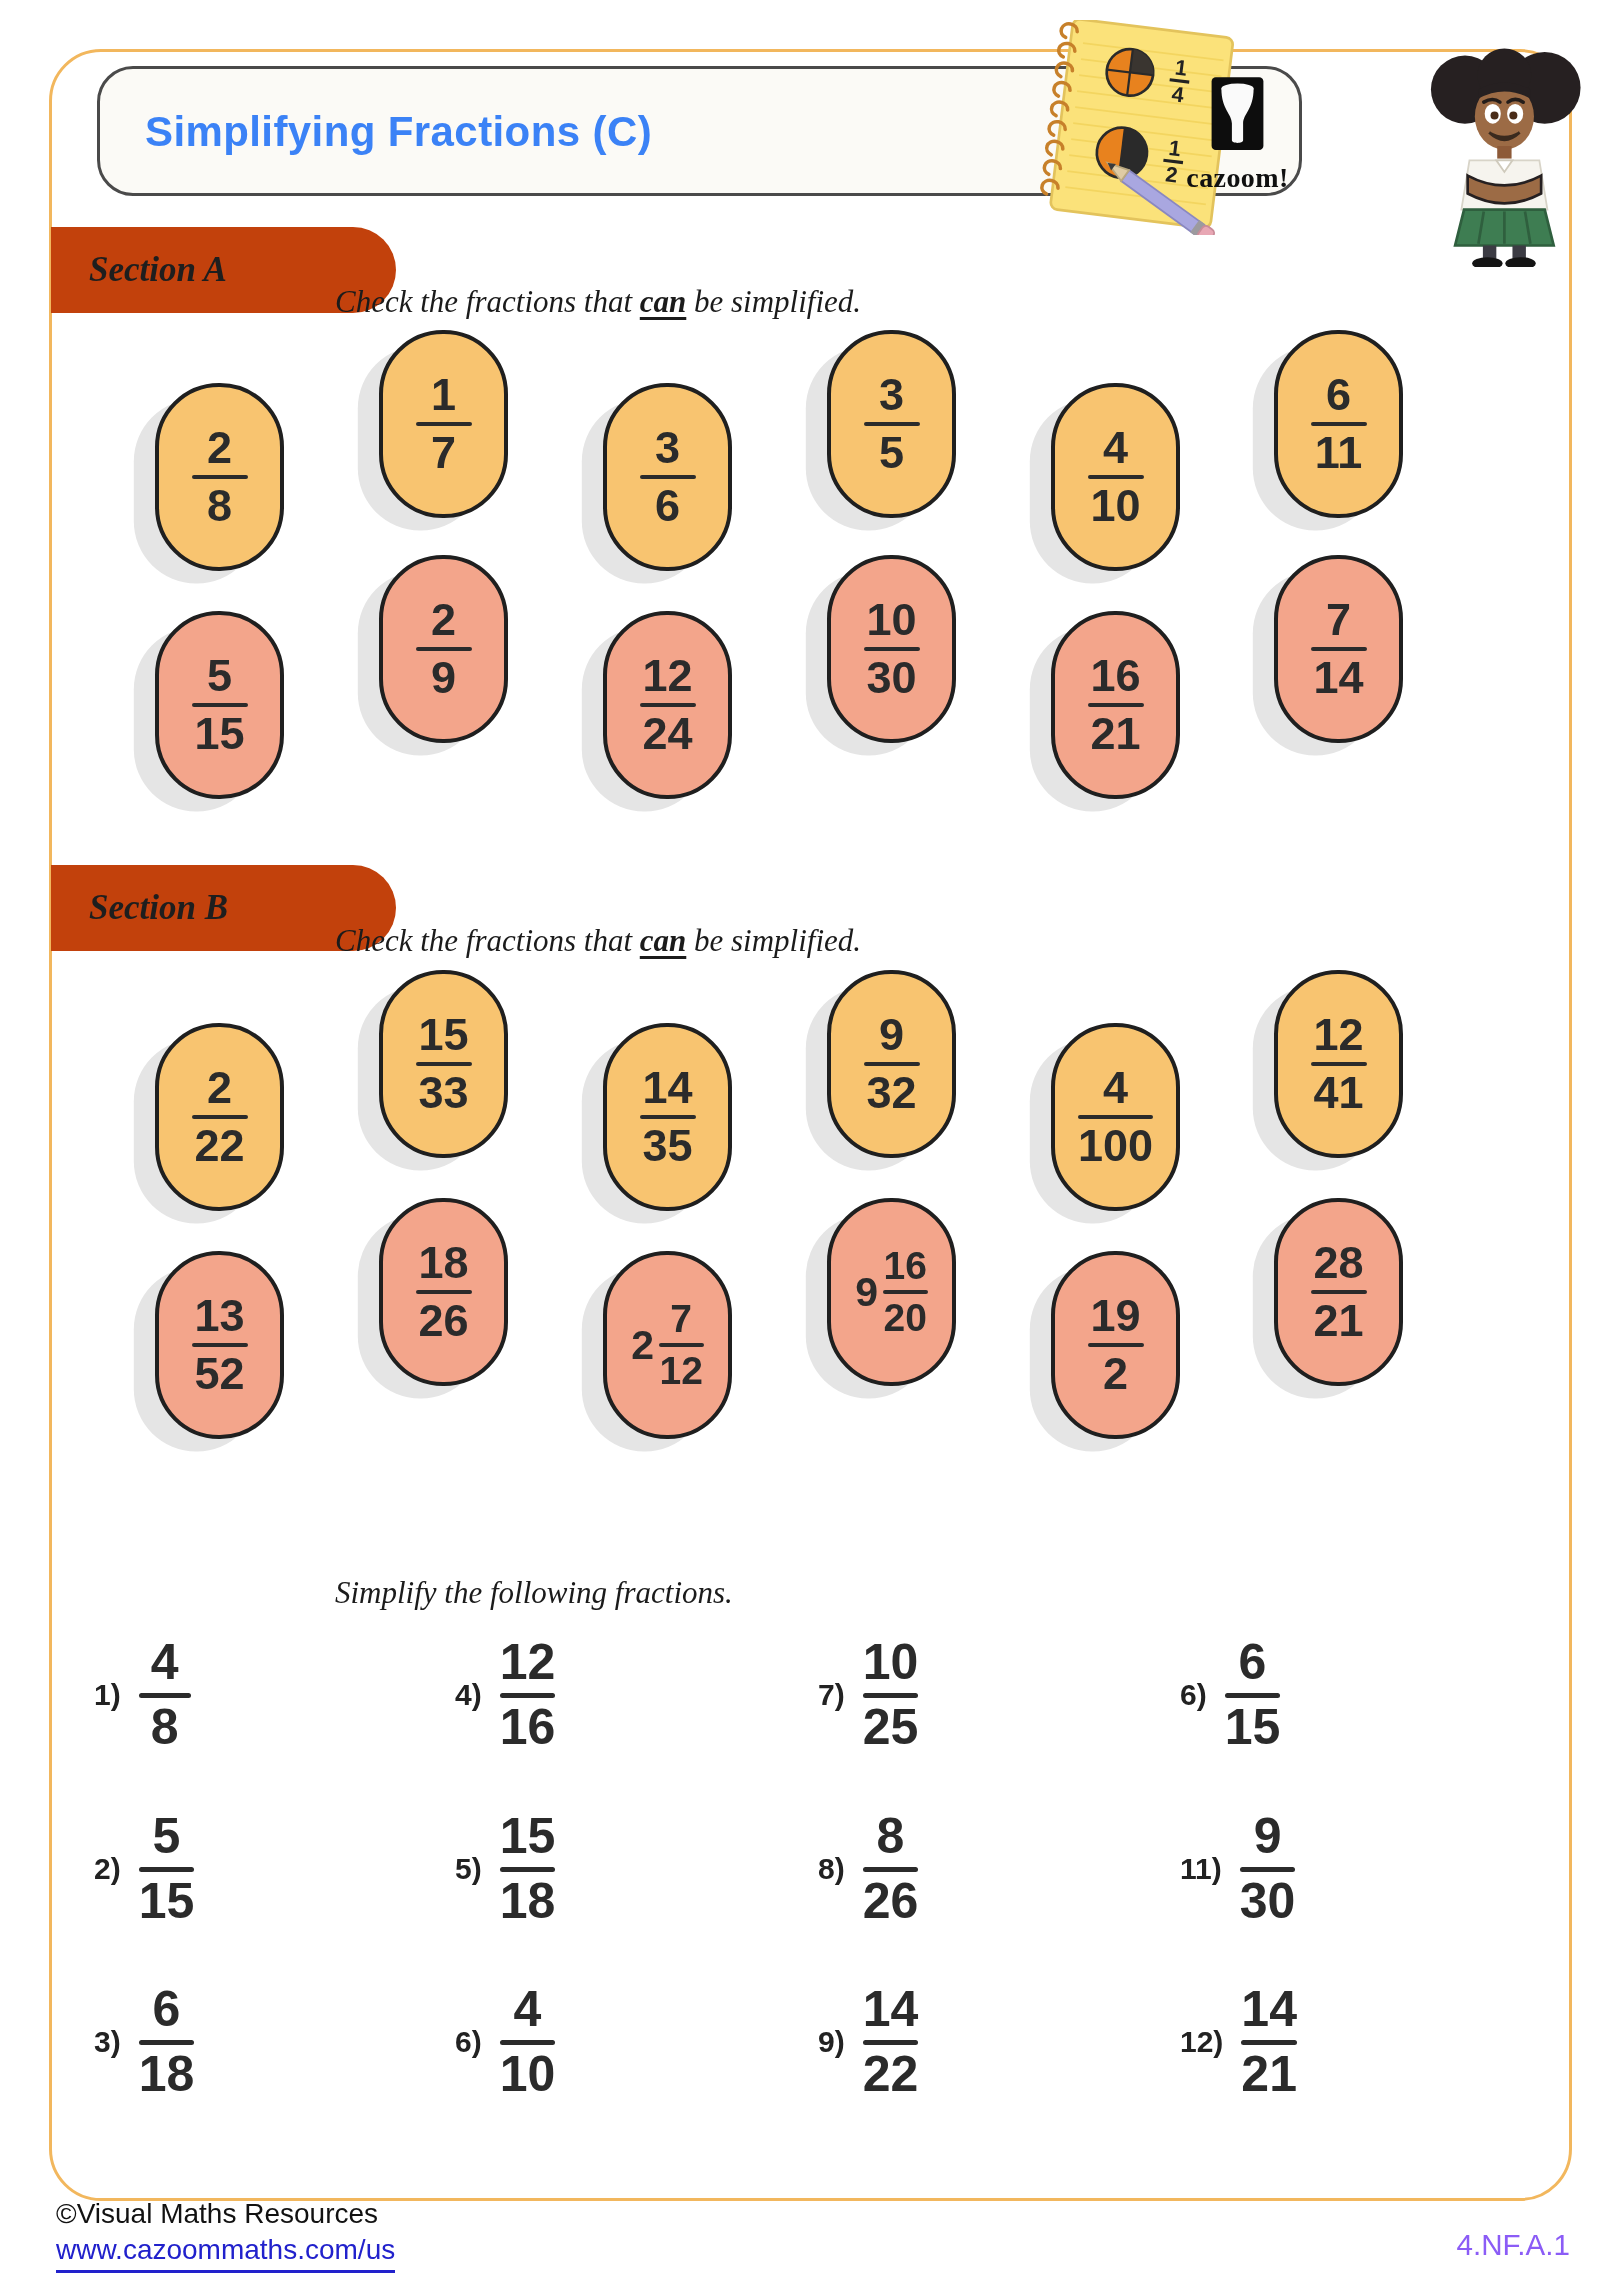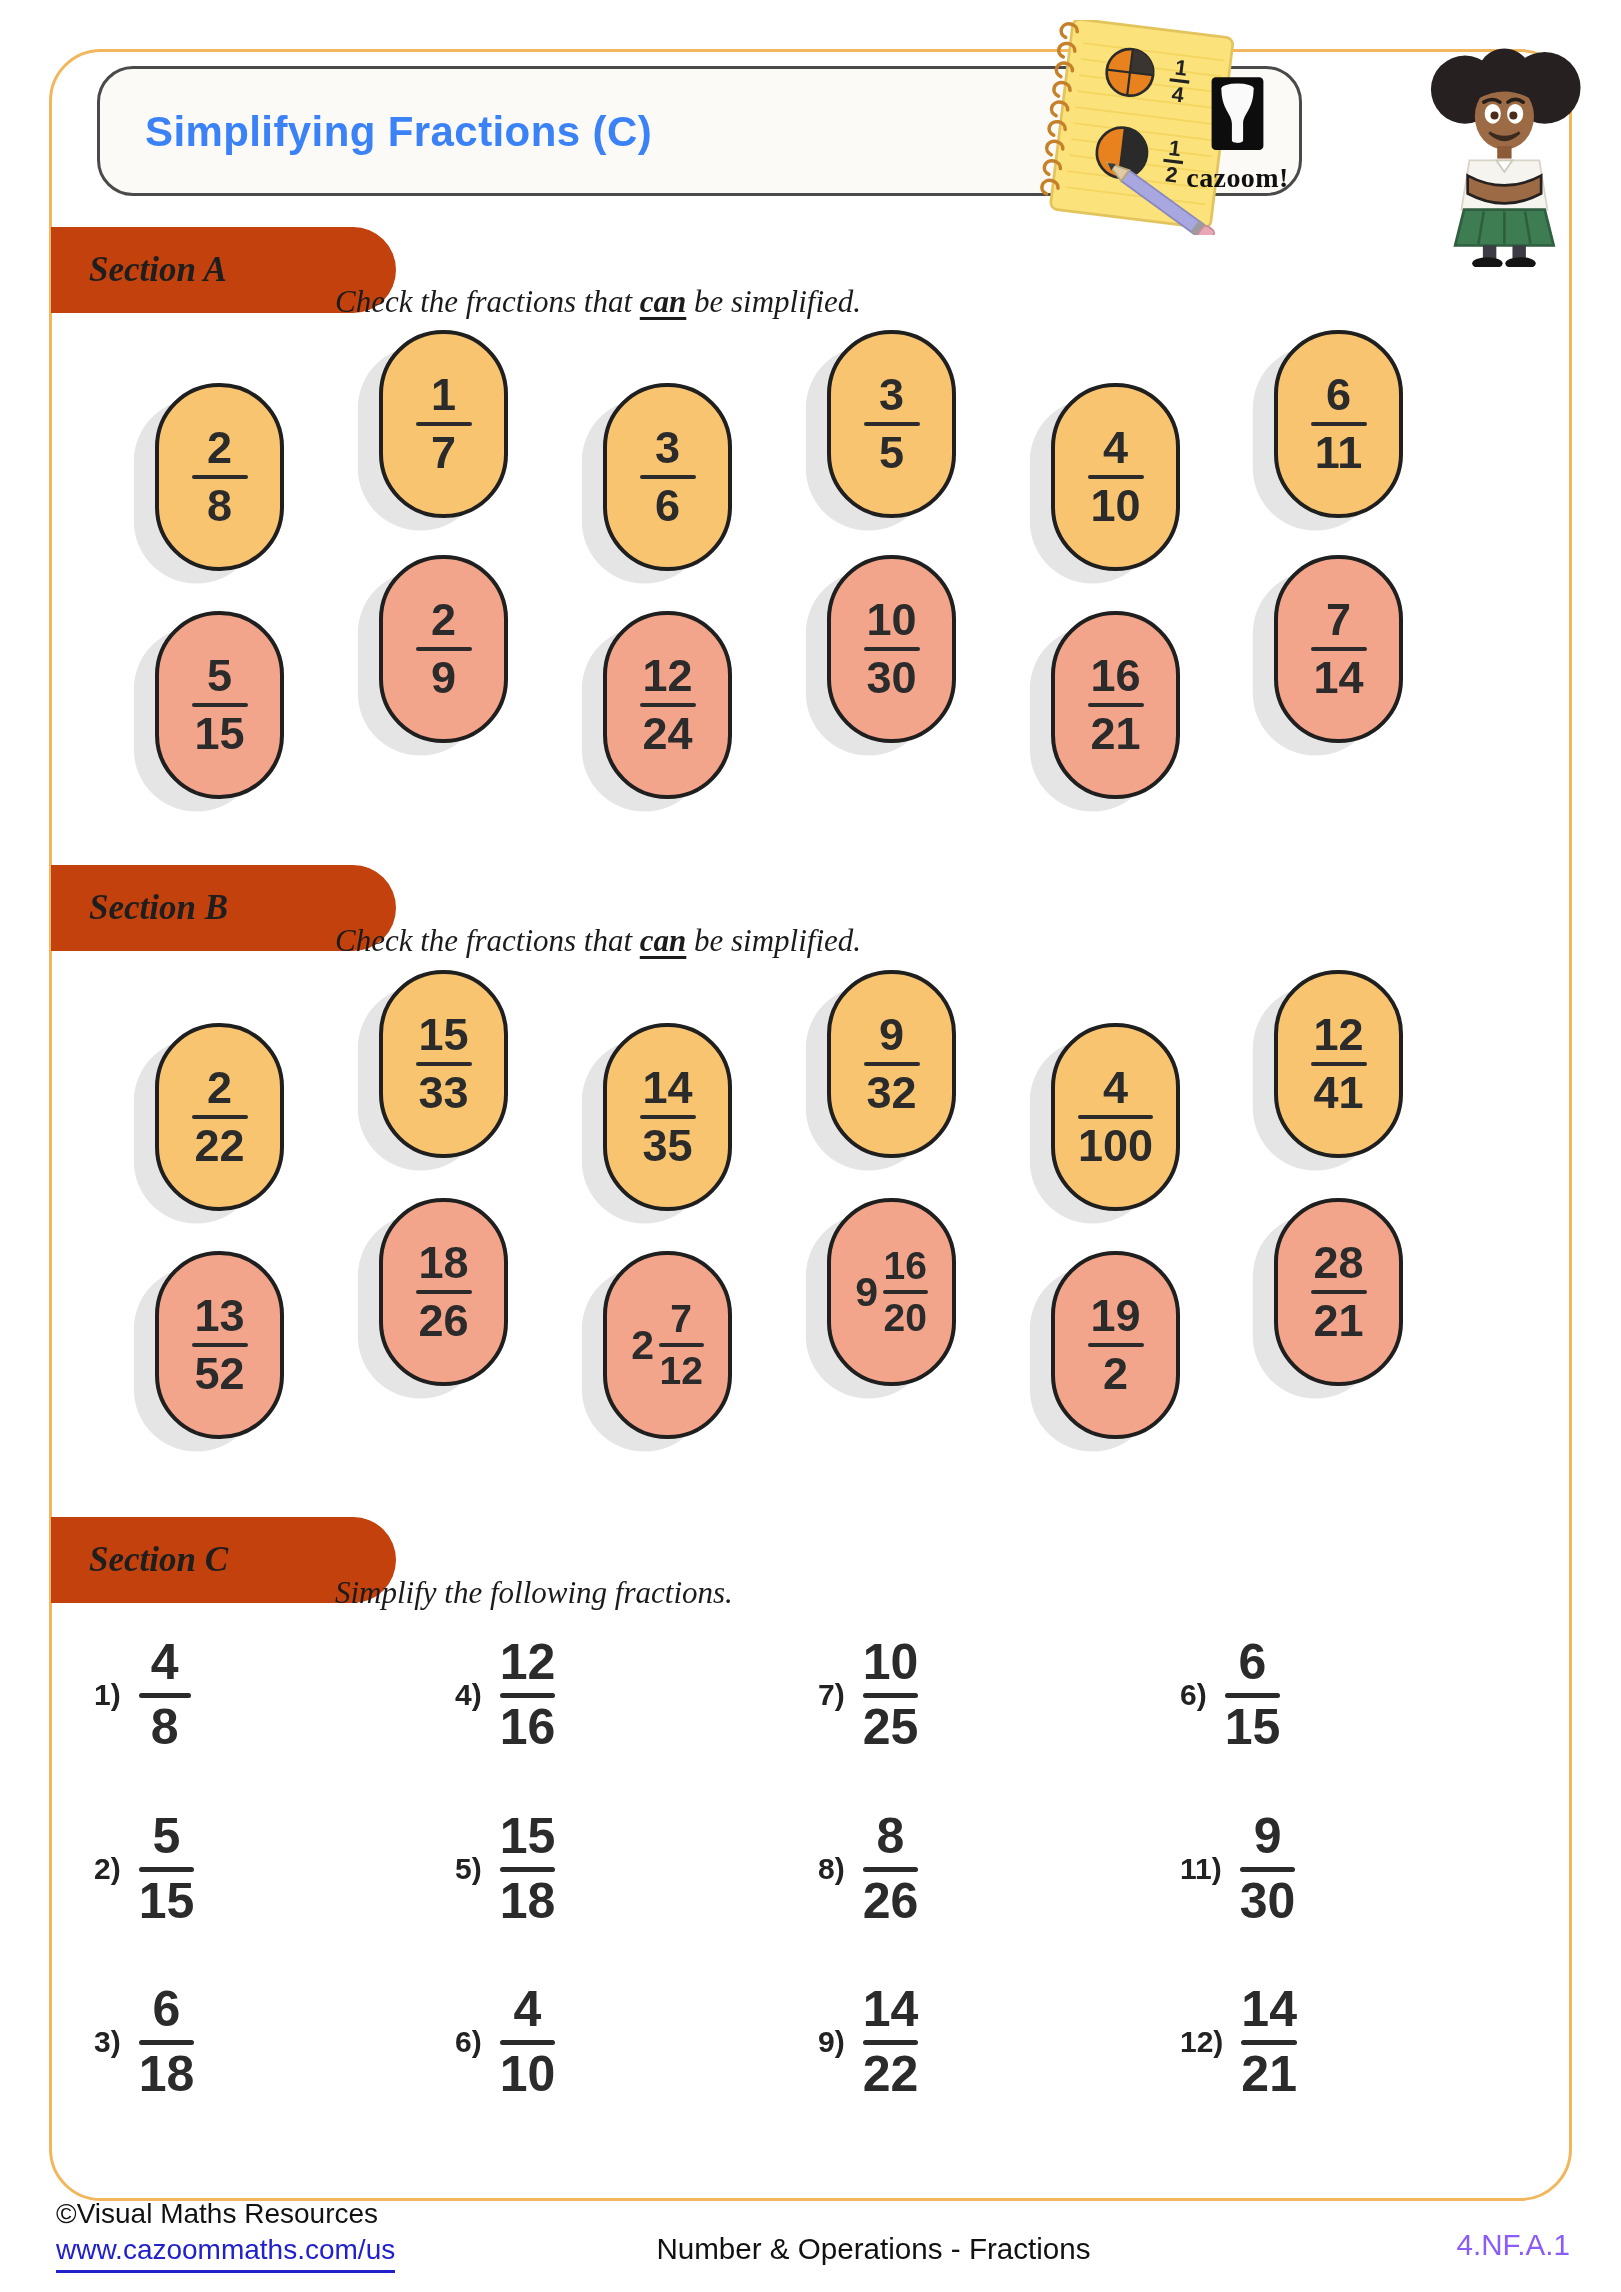--- a/index.html
+++ b/index.html
@@ -368,23 +368,20 @@
       </div>
   </div>
   <div class="pill pink" style="left:1274px;top:1198px;">
     <div class="frac">
         <div class="num">28</div>
         <div class="bar"></div>
         <div class="den">21</div>
       </div>
   </div>
 
-  <div class="section-pill" style="top:1517px;width:345px;">
-    <div class="section-label">Section C</div>
-  </div>
   <div class="instruction" style="top:1539px;">
     <span>Simplify the following fractions.</span>
   </div>
 
   <div class="problem" style="left:94px;top:1637px;">
     <div class="plabel">1)</div>
     <div class="frac cfrac">
         <div class="num">4</div>
         <div class="bar"></div>
         <div class="den">8</div>
@@ -478,17 +475,16 @@
         <div class="num">14</div>
         <div class="bar"></div>
         <div class="den">21</div>
       </div>
   </div>
 
   <div class="footer-left">
     <div>©Visual Maths Resources</div>
     <span class="footer-link">www.cazoommaths.com/us</span>
   </div>
-  <div class="footer-center">Number &amp; Operations - Fractions</div>
   <div class="footer-code">4.NF.A.1</div>
 
 </div>
 
 
 </body></html>

